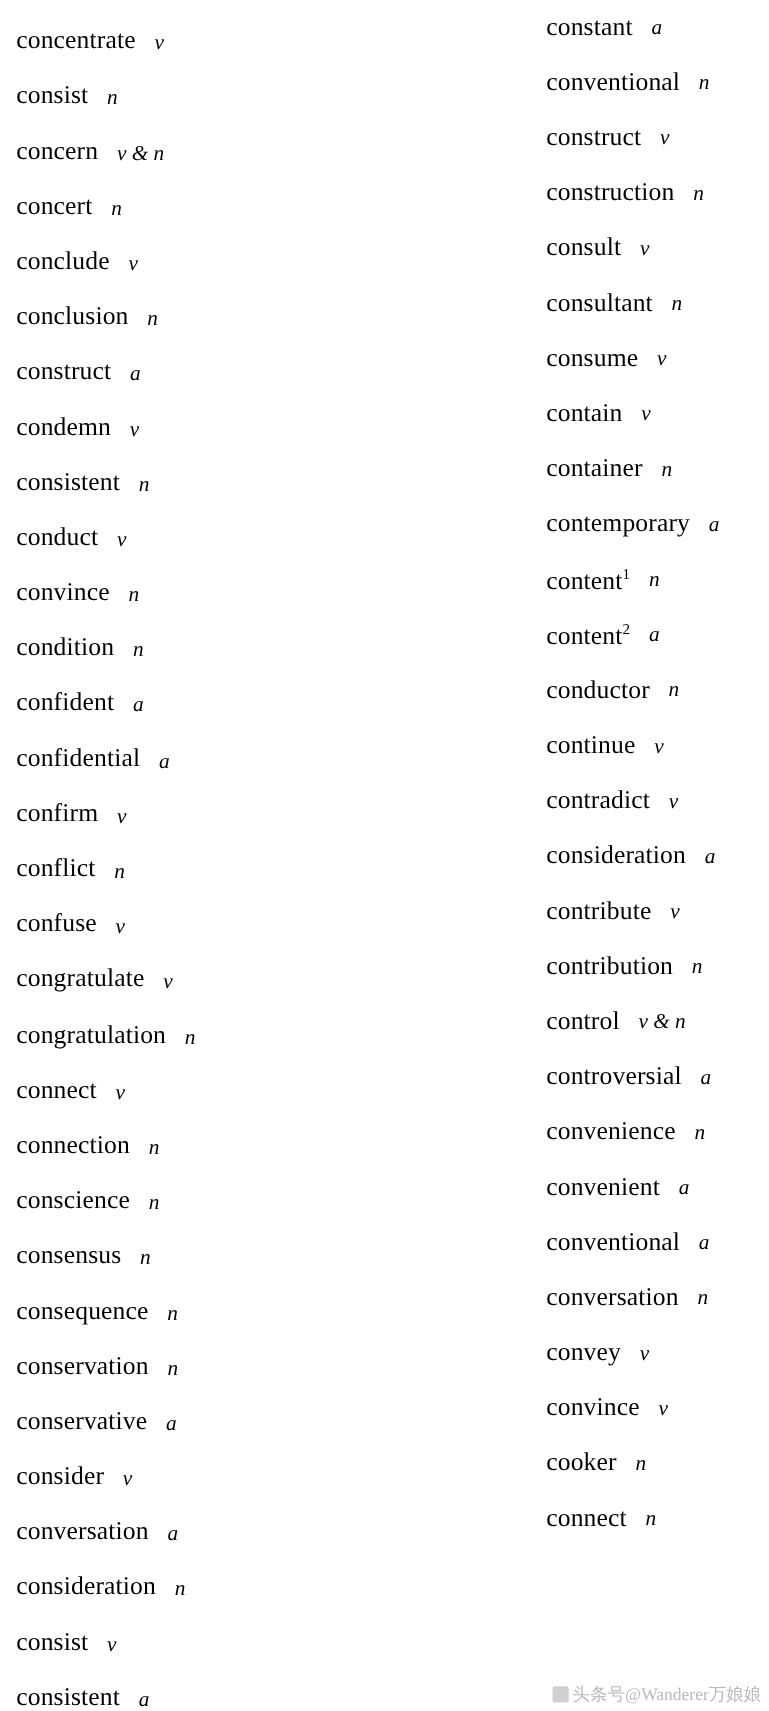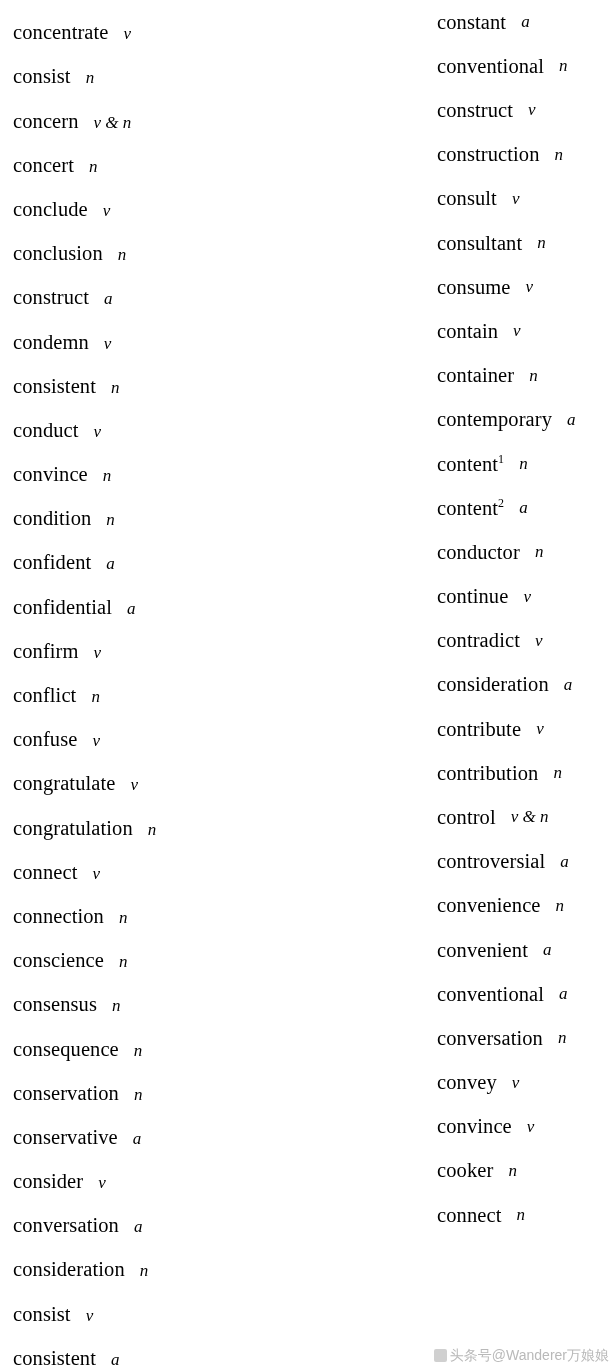--- a/index.html
+++ b/index.html
@@ -52,21 +52,21 @@
     font-size: 12px;
     vertical-align: super;
     font-style: normal;
   }
   .watermark {
     position: absolute;
     right: 6px;
     bottom: 4px;
     font-size: 14px;
     color: #b9b9b9;
-    font-family: Liberation Sans, sans-serif;
+    font-family: Liberation Serif, serif;
     white-space: nowrap;
   }
   .wm-icon {
     display: inline-block;
     width: 13px;
     height: 13px;
     border-radius: 2px;
     background: #d0d0d0;
     vertical-align: -2px;
     margin-right: 3px;

